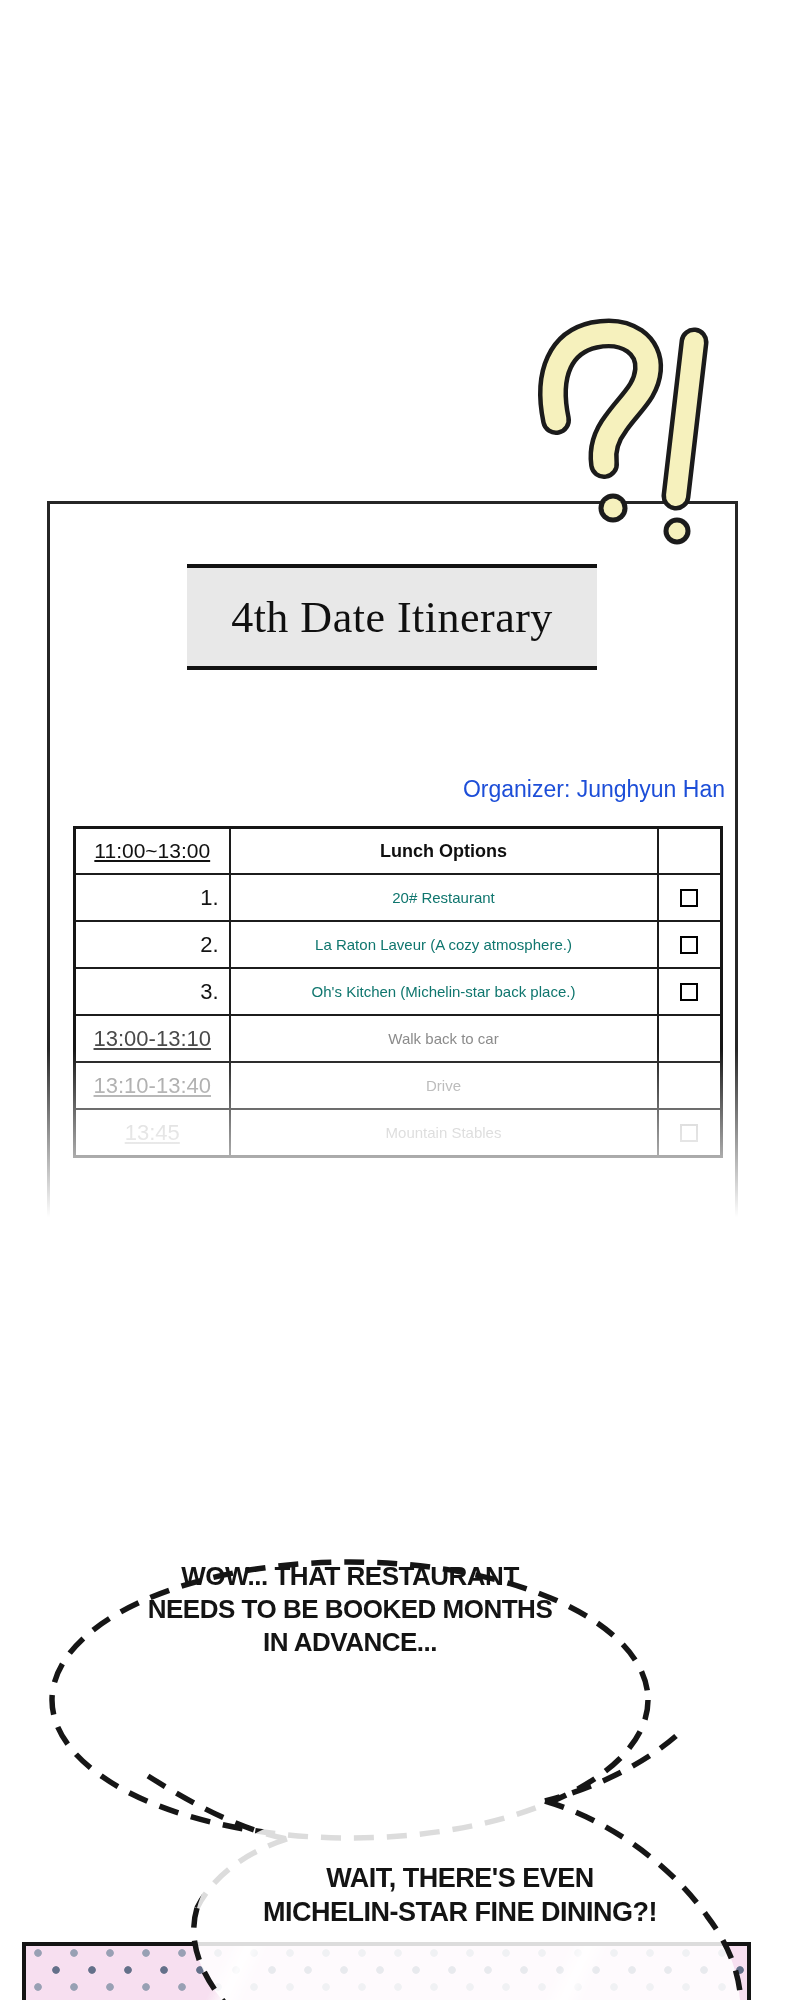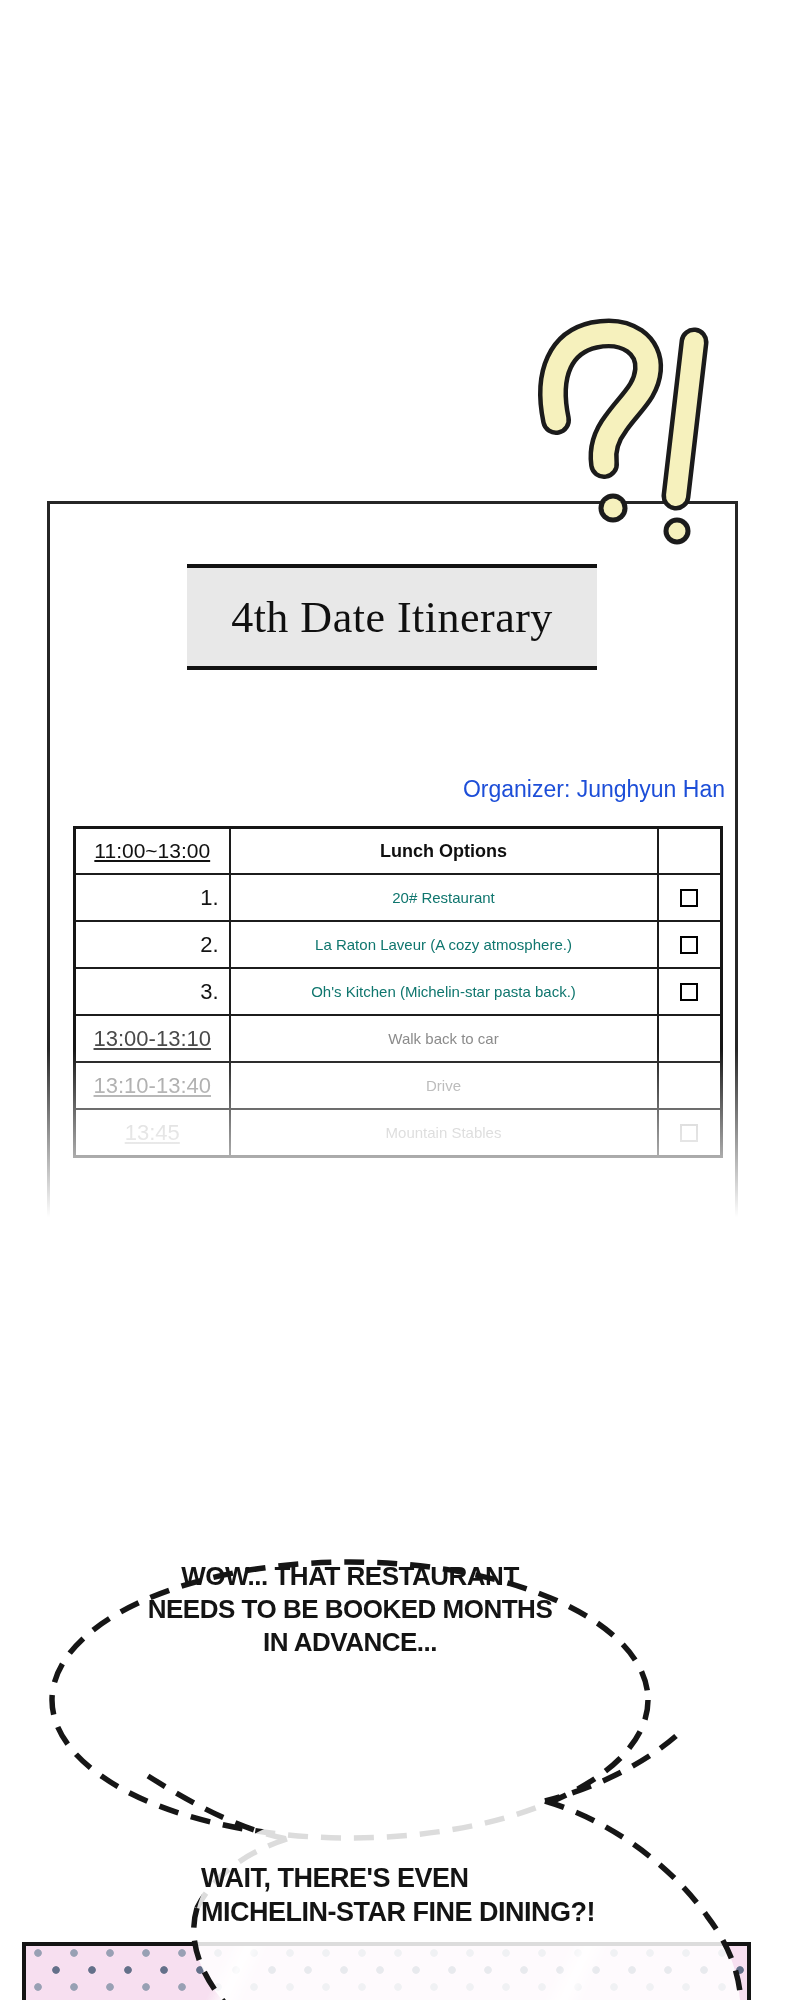--- a/index.html
+++ b/index.html
@@ -45,21 +45,21 @@
          radial-gradient(circle, #64708a 3.4px, rgba(0,0,0,0) 4.2px),
          radial-gradient(circle, #98a0b4 3.4px, rgba(0,0,0,0) 4.2px);
        background-size:340px 100%, 36px 34px, 36px 34px;
        background-position:40px 0, 12px 7px, 30px 24px;
        background-repeat:repeat-x, repeat, repeat;}
 
   
   svg.art{position:absolute;left:0;top:0;z-index:3;}
   .b1-text{position:absolute;left:100px;top:1560px;width:500px;z-index:4;text-align:center;
        font-size:26px;font-weight:700;line-height:33px;letter-spacing:-.5px;color:#141414;}
-  .b2-text{position:absolute;left:201px;top:1861px;width:530px;z-index:4;text-align:left;
+  .b2-text{position:absolute;left:195px;top:1861px;width:530px;z-index:4;text-align:center;
        font-size:27px;font-weight:700;line-height:34px;letter-spacing:-.5px;color:#141414;}
 </style>
 </head>
 <body>
 
 <div class="page">
 
   <div class="doc">
     <div class="title-box">
       <span>4th Date Itinerary</span>
@@ -83,21 +83,21 @@
         <td class="c-desc">20# Restaurant</td>
         <td class="c-chk"><span class="checkbox"></span></td>
       </tr>
       <tr class="rw">
         <td class="c-num">2.</td>
         <td class="c-desc">La Raton Laveur (A cozy atmosphere.)</td>
         <td class="c-chk"><span class="checkbox"></span></td>
       </tr>
       <tr class="rw">
         <td class="c-num">3.</td>
-        <td class="c-desc">Oh's Kitchen (Michelin-star pasta back.)</td>
+        <td class="c-desc">Oh's Kitchen (Michelin-star back place.)</td>
         <td class="c-chk"><span class="checkbox"></span></td>
       </tr>
       <tr class="rw fr5">
         <td class="c-time">13:00-13:10</td>
         <td class="c-desc">Walk back to car</td>
         <td class="c-chk"></td>
       </tr>
       <tr class="rw fr6">
         <td class="c-time">13:10-13:40</td>
         <td class="c-desc">Drive</td>

